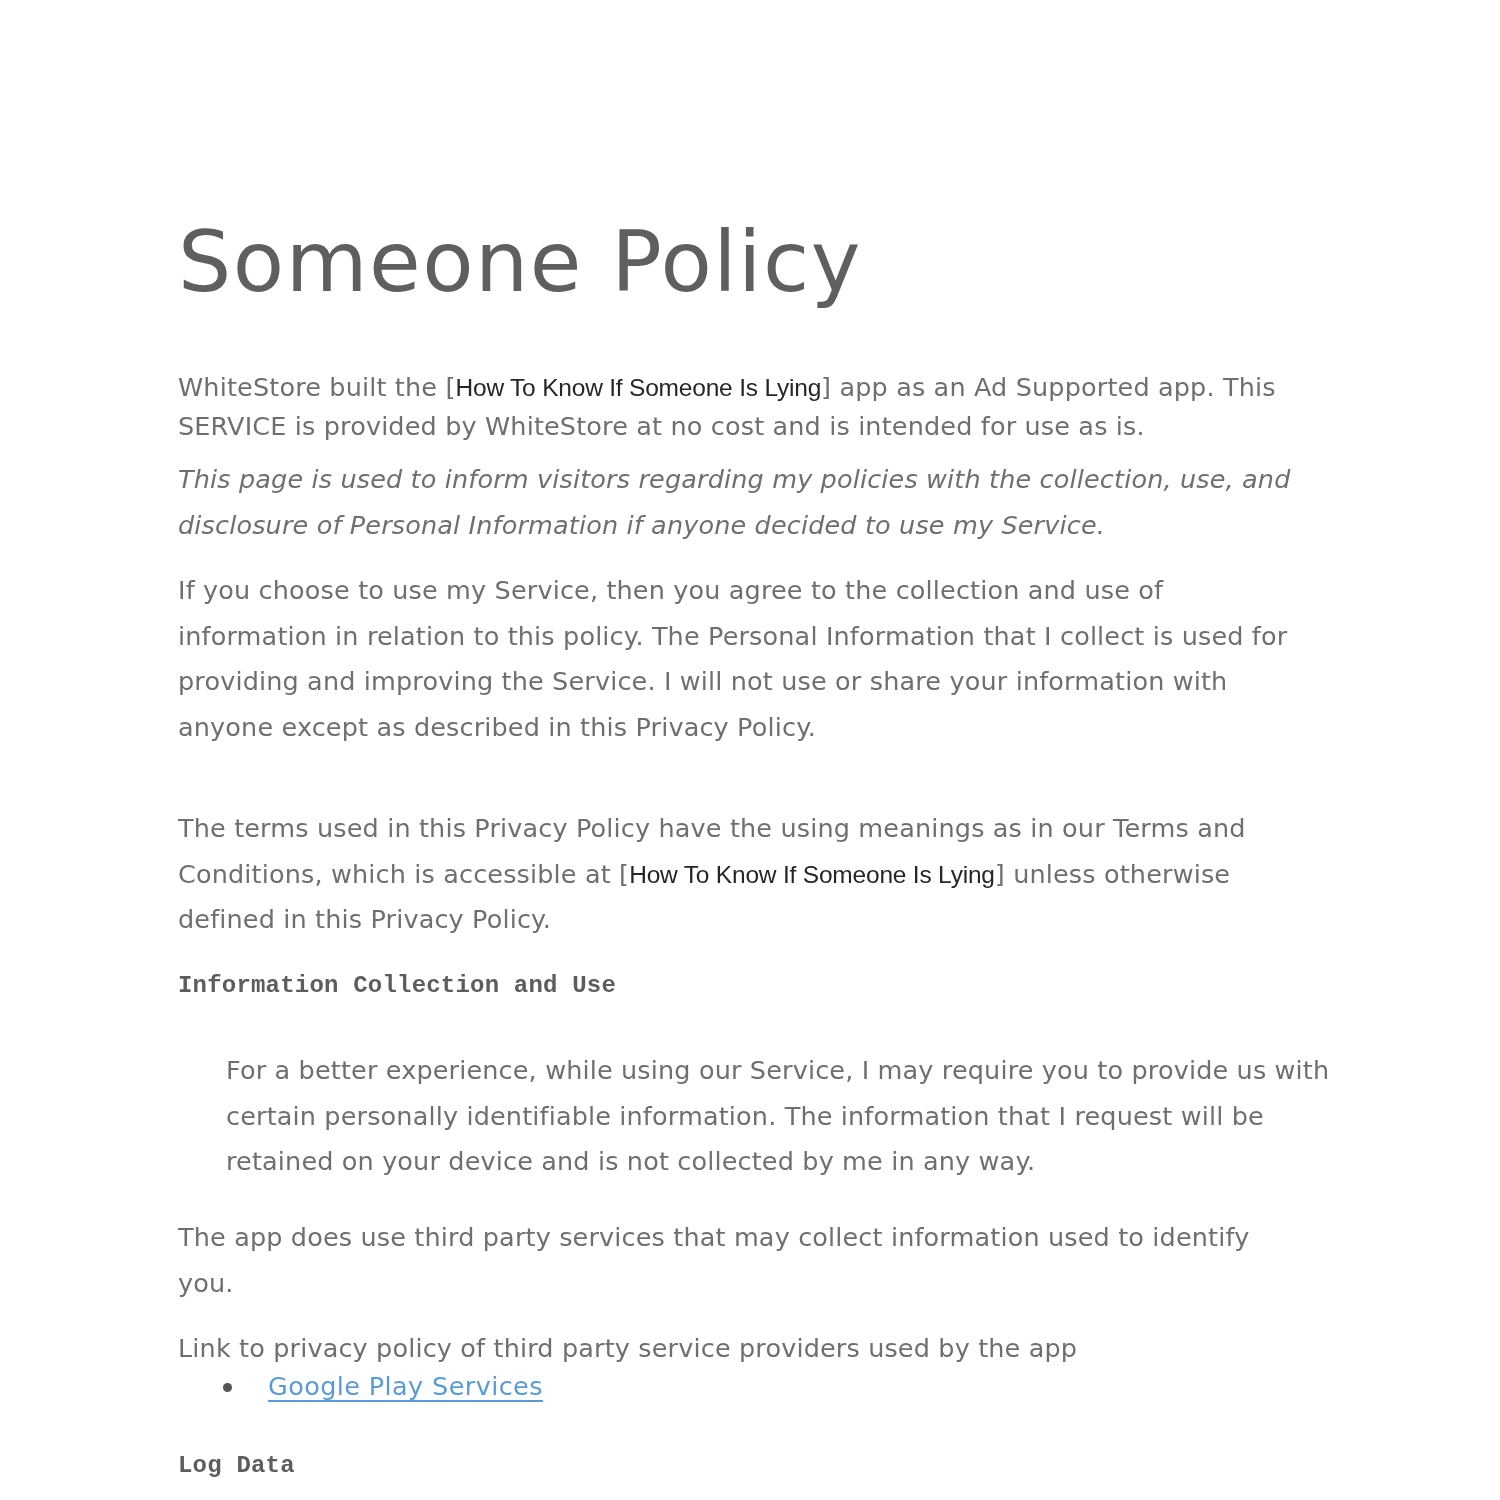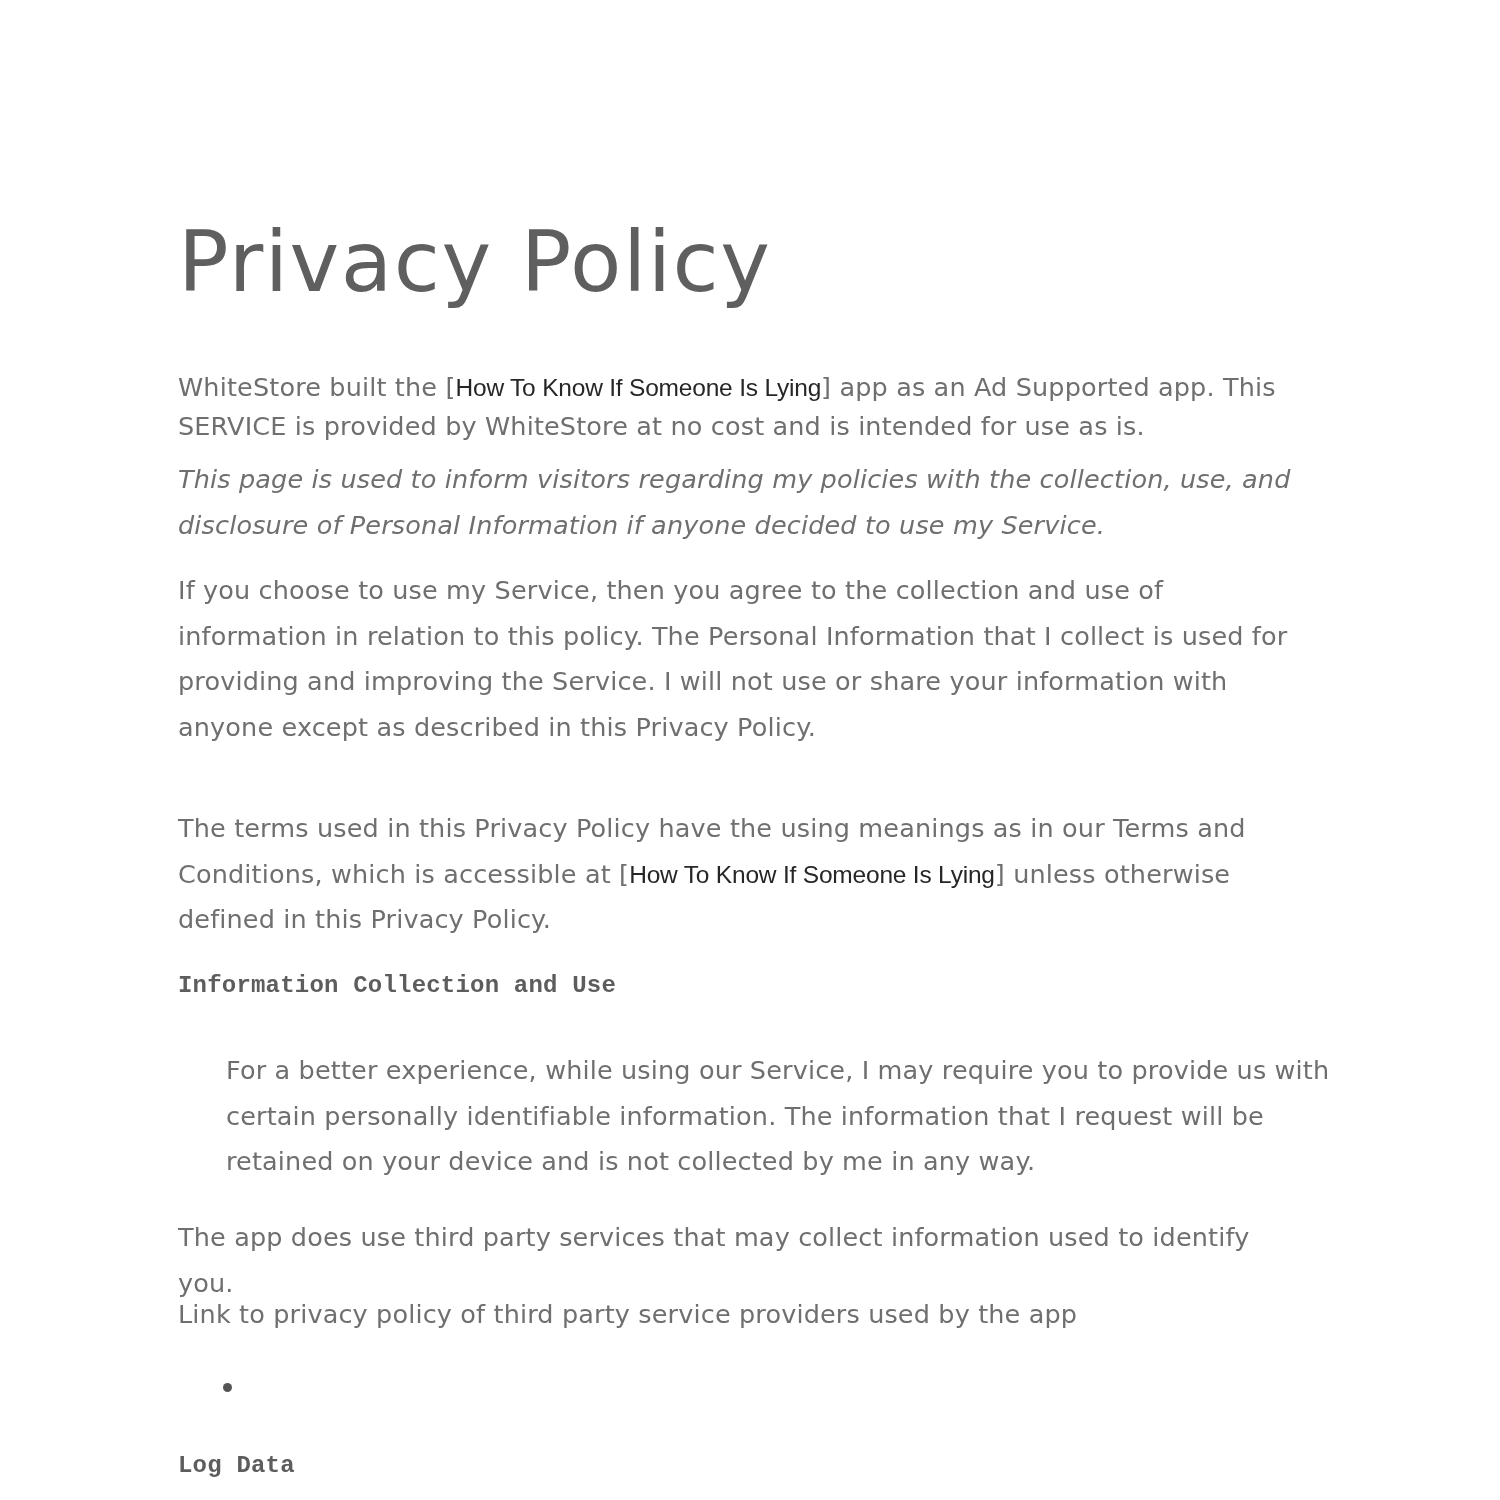--- a/index.html
+++ b/index.html
@@ -115,38 +115,39 @@
     white-space: nowrap;
     cursor: pointer;
   }
 </style>
 </head>
 <body>
 
 <div class="page">
   <div class="content">
 
-    <h1 class="doc-title">Privacy Policy</h1>
+    <h1 class="doc-title">Someone Policy</h1>
 
     <p class="para tight" style="top: 368px;"><span>WhiteStore built the [</span><span class="appname">How To Know If Someone Is Lying</span><span>] app as an Ad Supported app. This SERVICE is provided by WhiteStore at no cost and is intended for use as is.</span></p>
 
     <p class="para loose" style="top: 457px; font-style: italic;">This page is used to inform visitors regarding my policies with the collection, use, and disclosure of Personal Information if anyone decided to use my Service.</p>
 
     <p class="para loose" style="top: 568px;">If you choose to use my Service, then you agree to the collection and use of information in relation to this policy. The Personal Information that I collect is used for providing and improving the Service. I will not use or share your information with anyone except as described in this Privacy Policy.</p>
 
     <p class="para loose" style="top: 806px;"><span>The terms used in this Privacy Policy have the using meanings as in our Terms and Conditions, which is accessible at [</span><span class="appname">How To Know If Someone Is Lying</span><span>] unless otherwise defined in this Privacy Policy.</span></p>
 
     <h2 class="heading" style="top: 972px;">Information Collection and Use</h2>
 
     <p class="para loose" style="top: 1048px; margin-left: 48px;">For a better experience, while using our Service, I may require you to provide us with certain personally identifiable information. The information that I request will be retained on your device and is not collected by me in any way.</p>
 
     <p class="para loose" style="top: 1215px;">The app does use third party services that may collect information used to identify you.</p>
 
-    <p class="para loose" style="top: 1292px;">Link to privacy policy of third party service providers used by the app</p>
+    <p class="para loose" style="top: 1326px;">Link to privacy policy of third party service providers used by the app</p>
 
     <div class="bullet-item" style="top: 1368px;">
       <span class="bullet-dot"></span>
+      <a class="bullet-link" href="#">Google Play Services</a>
     </div>
 
     <h2 class="heading" style="top: 1452px;">Log Data</h2>
 
   </div>
 </div>
 
 </body></html>

